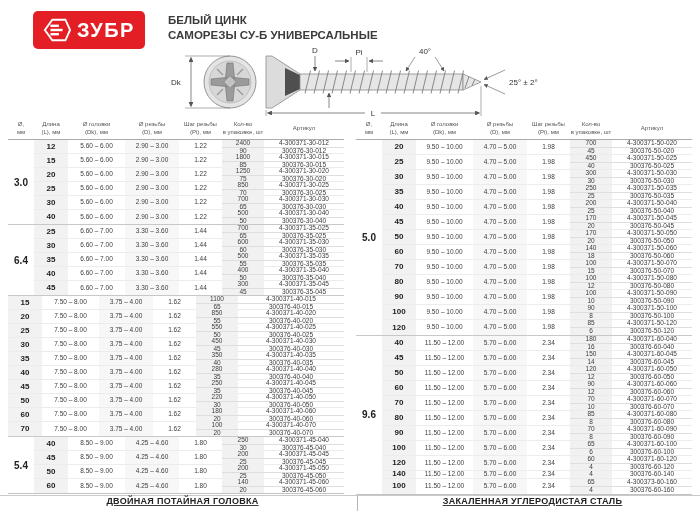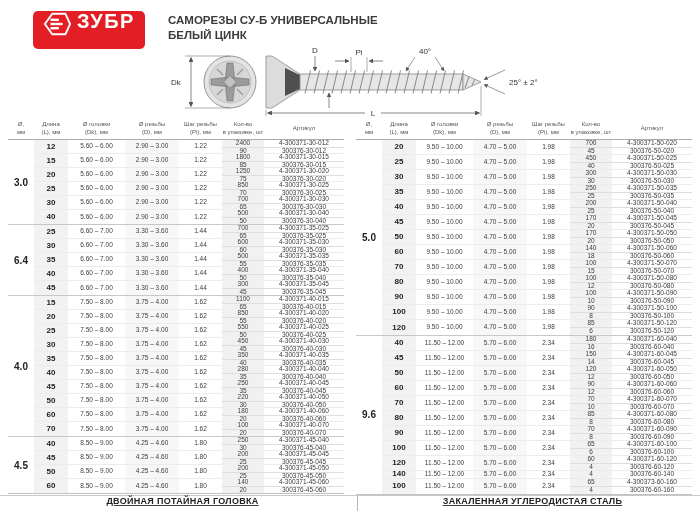--- a/index.html
+++ b/index.html
@@ -1,21 +1,21 @@
 <!DOCTYPE html>
 <html><head>
 <meta charset="utf-8">
 <style>
   html,body{margin:0;padding:0;background:#fff;}
   .page{position:relative;width:700px;height:525px;background:#ffffff;overflow:hidden;
         font-family:"Liberation Sans",sans-serif;color:#3c3c3c;}
 
   
   .logo{position:absolute;left:33px;top:11px;width:112px;height:38px;border-radius:5px;
-        display:flex;justify-content:center;gap:6px;background:#e31e24;}
+        display:flex;align-items:center;justify-content:center;gap:6px;background:#e31e24;}
   .logo-text{color:#fff;font-size:20px;font-weight:bold;letter-spacing:1.5px;line-height:1;}
   .title{position:absolute;left:168px;top:13px;font-size:11.5px;font-weight:bold;
          color:#3b3b3b;line-height:15px;}
 
   
   .diagram{position:absolute;left:163px;top:44px;width:392px;height:74px;}
   .diagram text{font-family:"Liberation Sans",sans-serif;font-size:8px;fill:#333;}
 
   
   .stable{position:absolute;top:118px;width:336px;font-size:6.5px;color:#3c3c3c;}
@@ -64,22 +64,22 @@
     <svg width="28" height="26" viewBox="0 0 30 26">
       <polygon points="10,2 24,2 29,13 24,24 10,24 2,13" fill="none" stroke="#ffffff" stroke-width="2"></polygon>
       <rect x="8" y="7.2" width="9" height="2.6" fill="#ffffff"></rect>
       <rect x="8" y="11.7" width="13" height="2.6" fill="#ffffff"></rect>
       <rect x="8" y="16.2" width="9" height="2.6" fill="#ffffff"></rect>
     </svg>
     <span class="logo-text">ЗУБР</span>
   </div>
 
   <div class="title">
+    <div>БЕЛЫЙ ЦИНК</div>
     <div>САМОРЕЗЫ СУ-Б УНИВЕРСАЛЬНЫЕ</div>
-    <div>БЕЛЫЙ ЦИНК</div>
   </div>
 
   <svg class="diagram" viewBox="0 0 392 74">
     <defs>
       <marker id="ar" viewBox="0 0 10 10" refX="9" refY="5" markerWidth="7" markerHeight="7" orient="auto-start-reverse">
         <path d="M0,0 L10,5 L0,10 z" fill="#555"></path>
       </marker>
     </defs>
 
     <g>
@@ -367,21 +367,20 @@
               </div>
               <div class="pack">
                 <div class="c col-qty v-qty">45</div>
                 <div class="c col-art v-art">300376-35-045</div>
               </div>
             </div>
           </div>
         </div>
       </div>
       <div class="group">
-        <div class="gdiam col-diam">4.0</div>
         <div class="rows">
           <div class="lrow">
             <div class="c col-len v-len">15</div>
             <div class="c col-head">7.50 – 8.00</div>
             <div class="c col-thread v-thread">3.75 – 4.00</div>
             <div class="c col-pitch">1.62</div>
             <div class="packs">
               <div class="pack">
                 <div class="c col-qty v-qty">1100</div>
                 <div class="c col-art v-art">4-300371-40-015</div>
@@ -532,21 +531,21 @@
               </div>
               <div class="pack">
                 <div class="c col-qty v-qty">20</div>
                 <div class="c col-art v-art">300376-40-070</div>
               </div>
             </div>
           </div>
         </div>
       </div>
       <div class="group">
-        <div class="gdiam col-diam">4.5</div>
+        <div class="gdiam col-diam">5.4</div>
         <div class="rows">
           <div class="lrow">
             <div class="c col-len v-len">40</div>
             <div class="c col-head">8.50 – 9.00</div>
             <div class="c col-thread v-thread">4.25 – 4.60</div>
             <div class="c col-pitch">1.80</div>
             <div class="packs">
               <div class="pack">
                 <div class="c col-qty v-qty">250</div>
                 <div class="c col-art v-art">4-300371-45-040</div>

